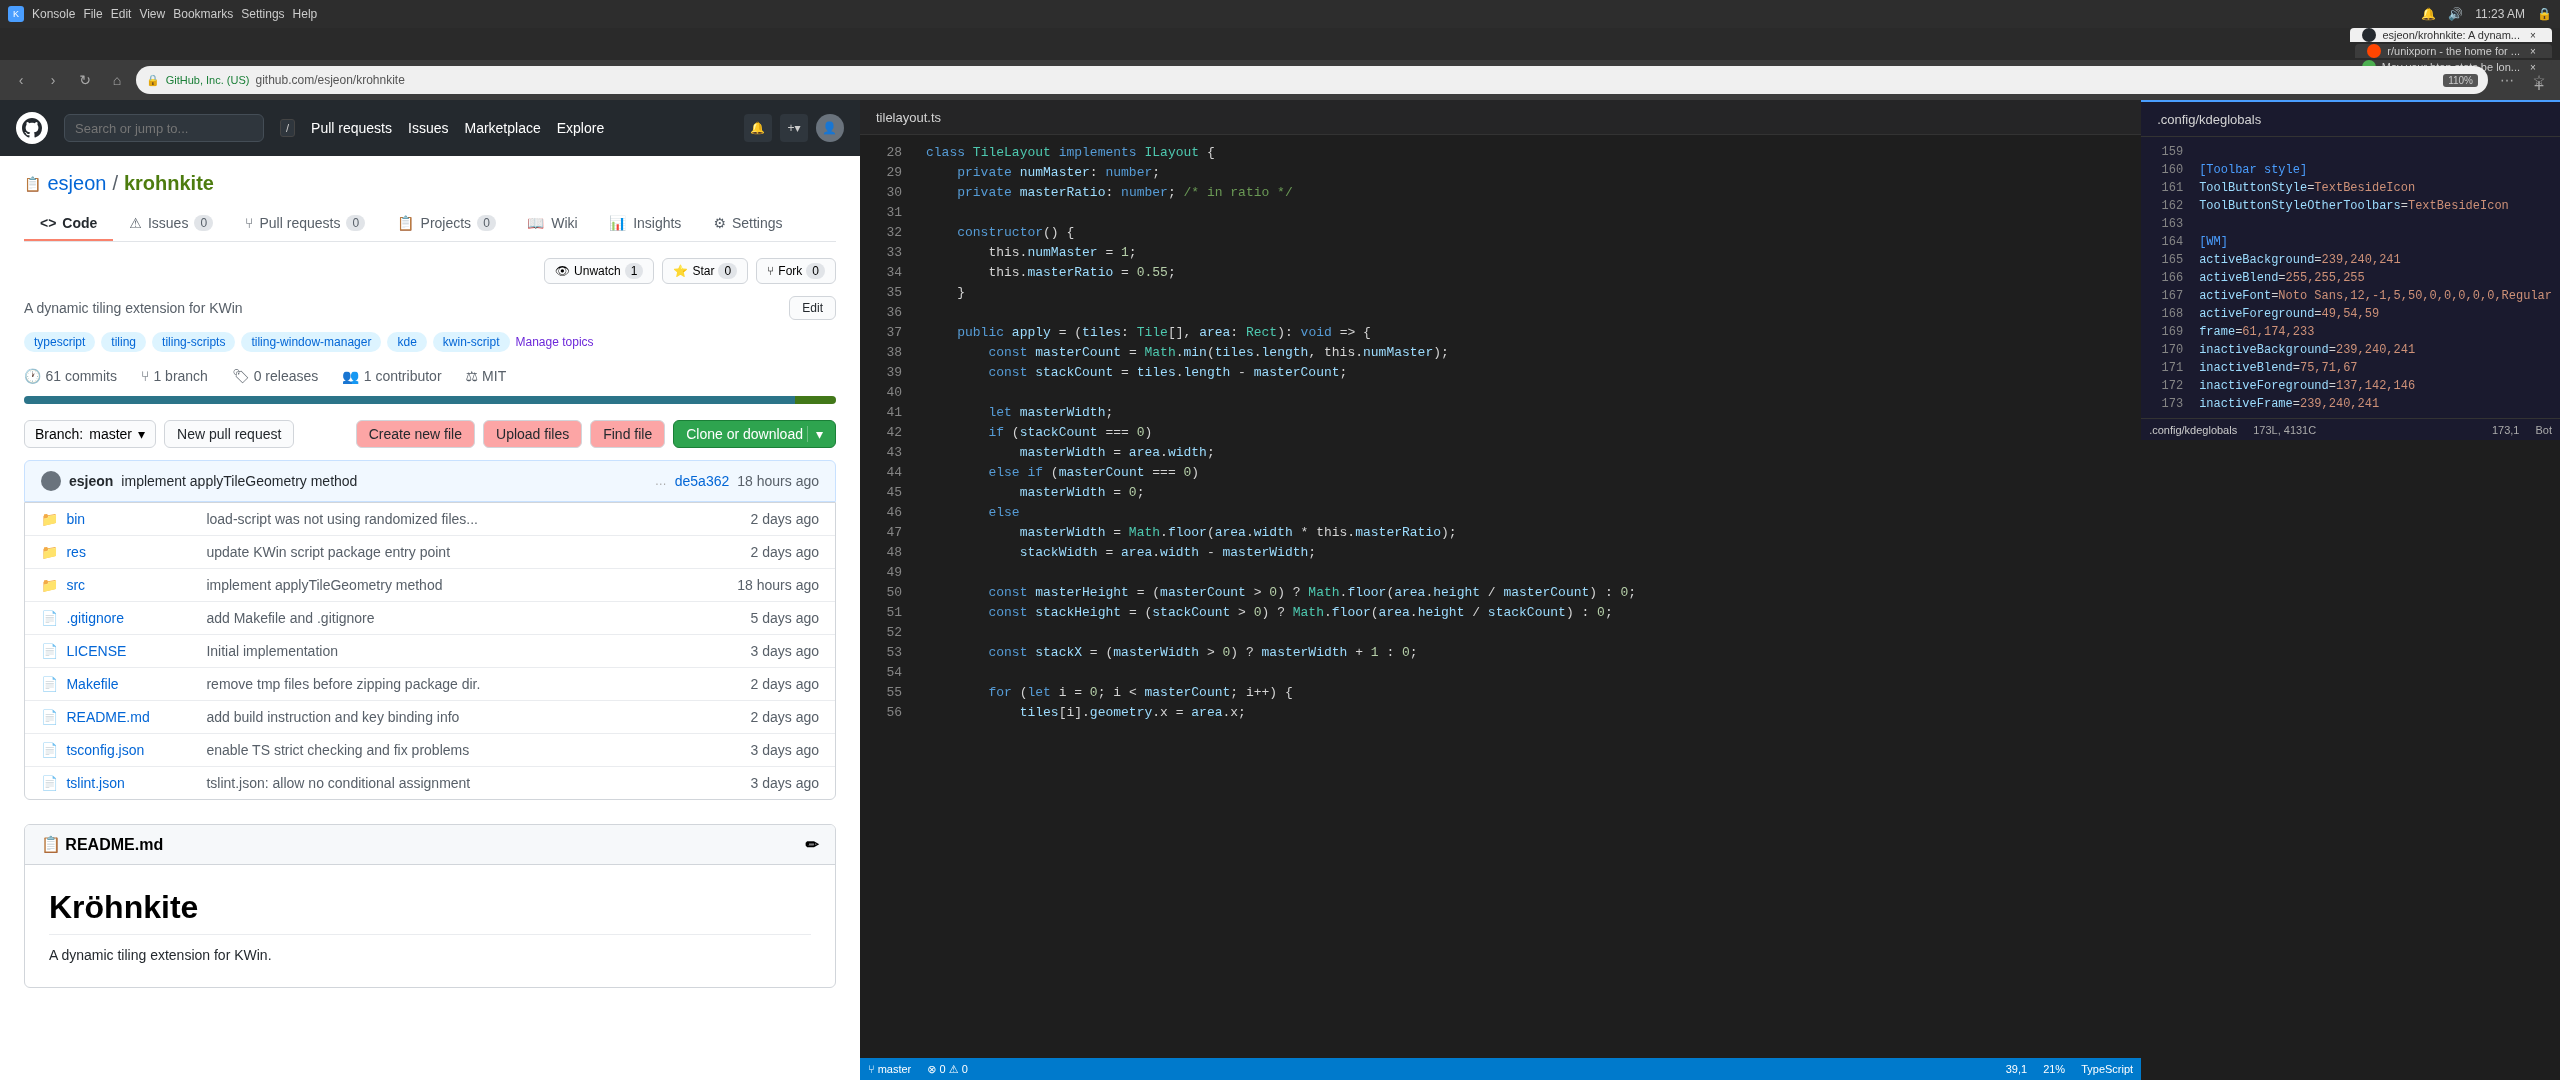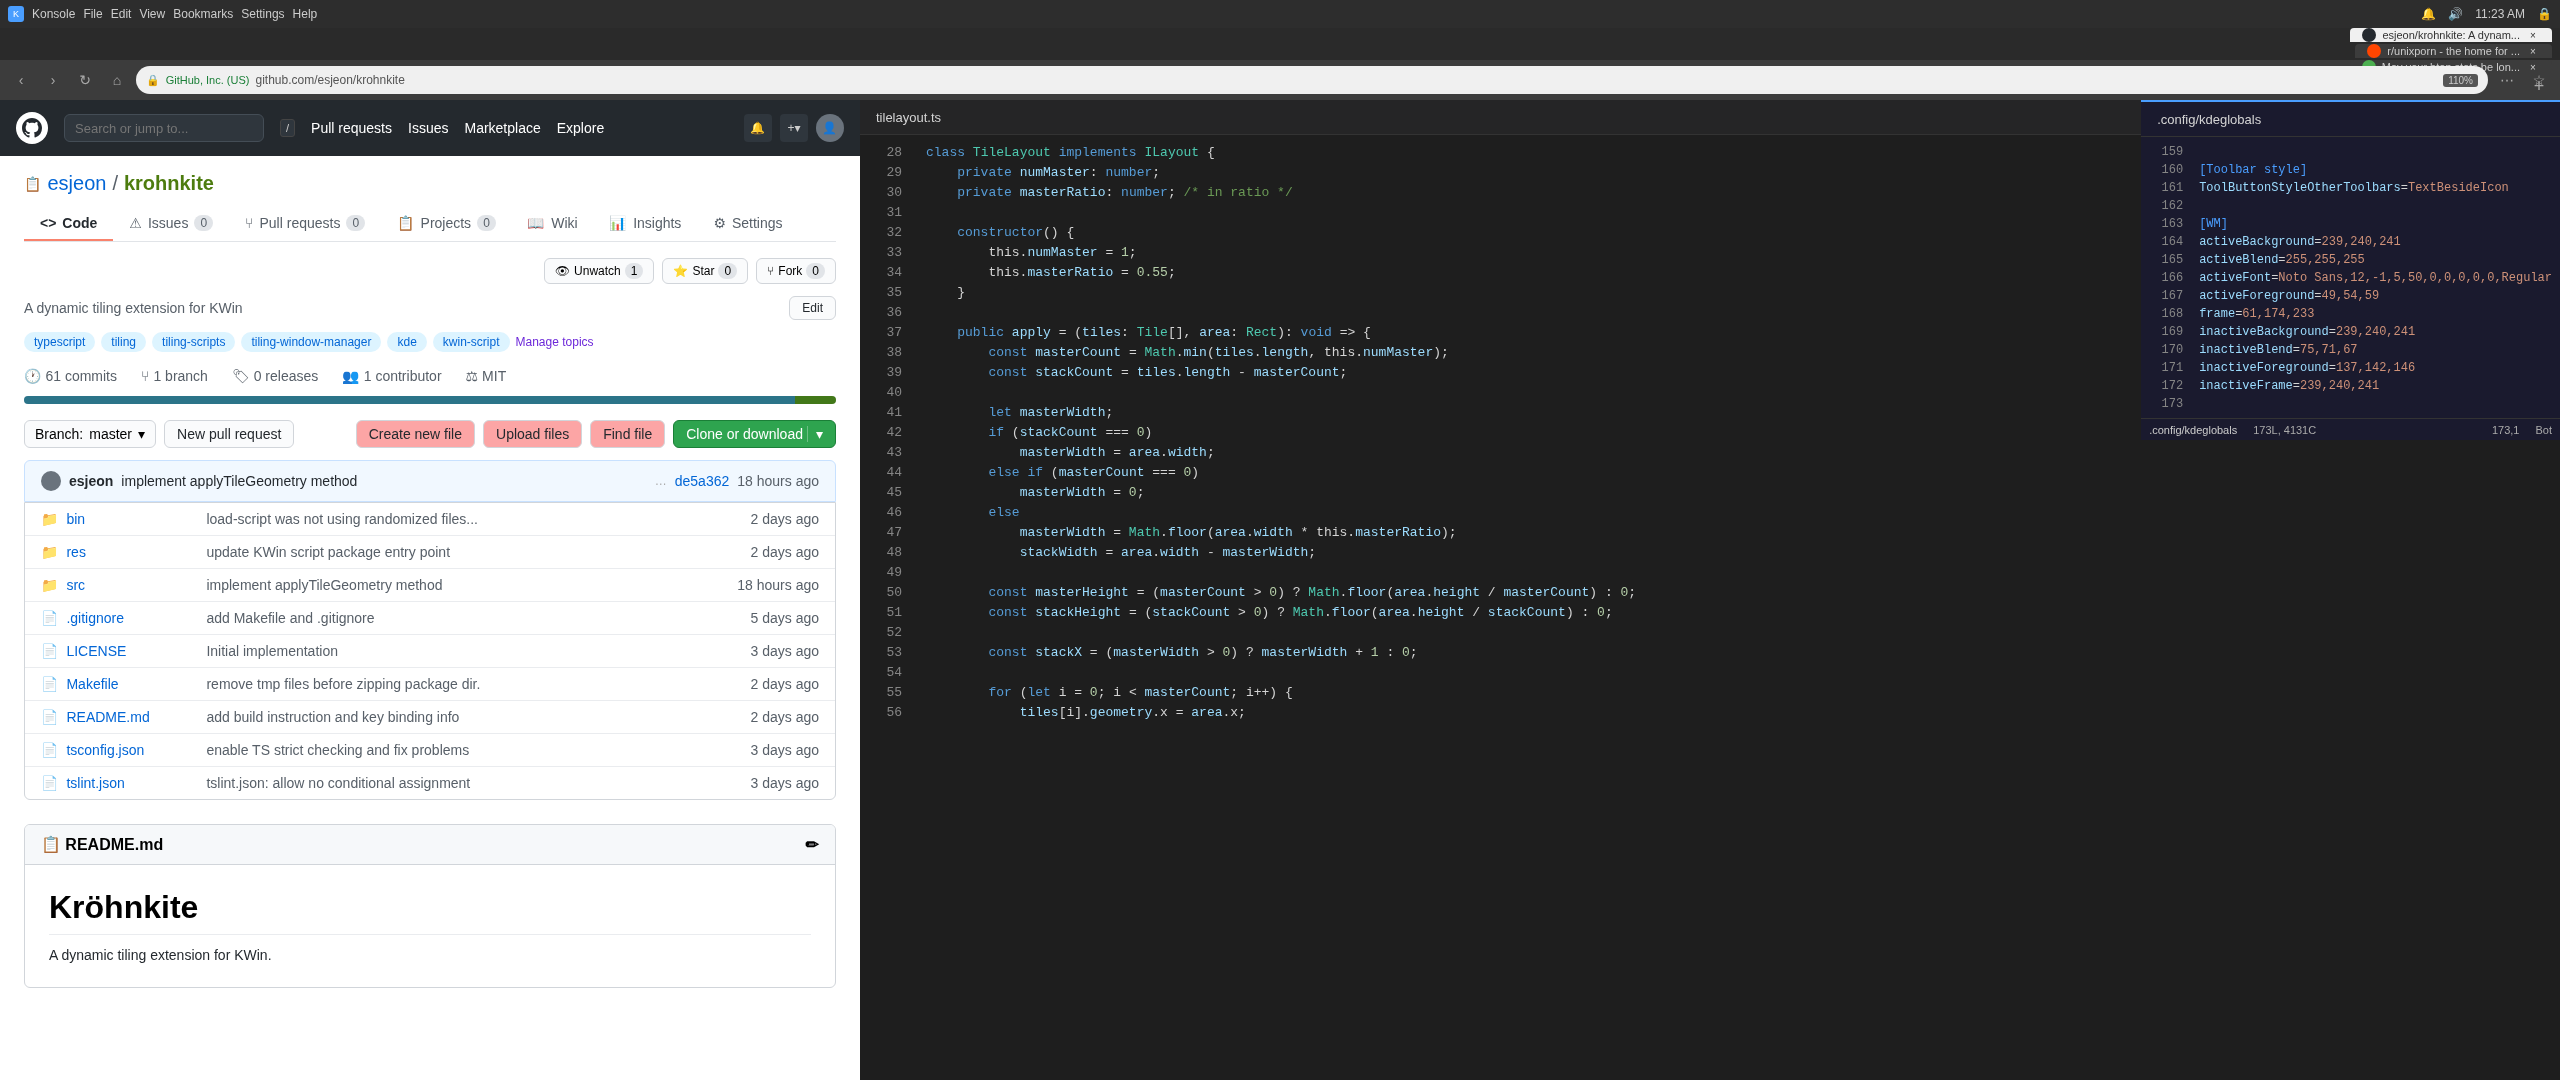--- a/index.html
+++ b/index.html
@@ -452,20 +452,27 @@
               </div>
             <div style="flex:1;padding:8px 16px;font-family:'Courier New',monospace;font-size:13px;line-height:20px;color:#d4d4d4;white-space:pre;overflow:auto;" id="code-content-top"><div><span class="kw">class</span> <span class="cls">TileLayout</span> <span class="kw">implements</span> <span class="cls">ILayout</span> {</div><div>    <span class="kw">private</span> <span class="prop">numMaster</span>: <span class="kw">number</span>;</div><div>    <span class="kw">private</span> <span class="prop">masterRatio</span>: <span class="kw">number</span>; <span class="cmt">/* in ratio */</span></div><div>
 </div><div>    <span class="kw">constructor</span>() {</div><div>        this.<span class="prop">numMaster</span> = <span class="num">1</span>;</div><div>        this.<span class="prop">masterRatio</span> = <span class="num">0.55</span>;</div><div>    }</div><div>
 </div><div>    <span class="kw">public</span> <span class="prop">apply</span> = (<span class="prop">tiles</span>: <span class="cls">Tile</span>[], <span class="prop">area</span>: <span class="cls">Rect</span>): <span class="kw">void</span> <span class="op">=&gt;</span> {</div><div>        <span class="kw">const</span> <span class="prop">masterCount</span> = <span class="cls">Math</span>.<span class="prop">min</span>(<span class="prop">tiles</span>.<span class="prop">length</span>, this.<span class="prop">numMaster</span>);</div><div>        <span class="kw">const</span> <span class="prop">stackCount</span> = <span class="prop">tiles</span>.<span class="prop">length</span> - <span class="prop">masterCount</span>;</div><div>
 </div><div>        <span class="kw">let</span> <span class="prop">masterWidth</span>;</div><div>        <span class="kw">if</span> (<span class="prop">stackCount</span> === <span class="num">0</span>)</div><div>            <span class="prop">masterWidth</span> = <span class="prop">area</span>.<span class="prop">width</span>;</div><div>        <span class="kw">else</span> <span class="kw">if</span> (<span class="prop">masterCount</span> === <span class="num">0</span>)</div><div>            <span class="prop">masterWidth</span> = <span class="num">0</span>;</div><div>        <span class="kw">else</span></div><div>            <span class="prop">masterWidth</span> = <span class="cls">Math</span>.<span class="prop">floor</span>(<span class="prop">area</span>.<span class="prop">width</span> * this.<span class="prop">masterRatio</span>);</div><div>            <span class="prop">stackWidth</span> = <span class="prop">area</span>.<span class="prop">width</span> - <span class="prop">masterWidth</span>;</div><div>
 </div><div>        <span class="kw">const</span> <span class="prop">masterHeight</span> = (<span class="prop">masterCount</span> &gt; <span class="num">0</span>) ? <span class="cls">Math</span>.<span class="prop">floor</span>(<span class="prop">area</span>.<span class="prop">height</span> / <span class="prop">masterCount</span>) : <span class="num">0</span>;</div><div>        <span class="kw">const</span> <span class="prop">stackHeight</span> = (<span class="prop">stackCount</span> &gt; <span class="num">0</span>) ? <span class="cls">Math</span>.<span class="prop">floor</span>(<span class="prop">area</span>.<span class="prop">height</span> / <span class="prop">stackCount</span>) : <span class="num">0</span>;</div><div>
 </div><div>        <span class="kw">const</span> <span class="prop">stackX</span> = (<span class="prop">masterWidth</span> &gt; <span class="num">0</span>) ? <span class="prop">masterWidth</span> + <span class="num">1</span> : <span class="num">0</span>;</div><div>
 </div><div>        <span class="kw">for</span> (<span class="kw">let</span> i = <span class="num">0</span>; i &lt; <span class="prop">masterCount</span>; i++) {</div><div>            <span class="prop">tiles</span>[i].<span class="prop">geometry</span>.x = <span class="prop">area</span>.x;</div></div>
           </div>
         </div>
+        <div class="editor-status-bar">
+          <span>⑂ master</span>
+          <span>⊗ 0  ⚠ 0</span>
+          <span class="status-right">39,1</span>
+          <span>21%</span>
+          <span>TypeScript</span>
+        </div>
       </div>
     </div>
 
     <div class="editor-bottom">
       <div style="height:100%;display:flex;flex-direction:column;">
         <div style="background:#1a1a2e;height:35px;display:flex;align-items:center;padding:0 16px;border-bottom:1px solid #333;flex-shrink:0;">
           <span style="color:#d4d4d4;font-size:13px;">.config/kdeglobals</span>
         </div>
         <div style="flex:1;display:flex;overflow:auto;">
           <div style="background:#1a1a2e;color:#858585;font-family:'Courier New',monospace;font-size:12px;line-height:18px;padding:6px 8px 6px 0;text-align:right;user-select:none;min-width:50px;flex-shrink:0;" id="line-numbers-bottom">
@@ -479,21 +486,21 @@
               <div>166</div>
               <div>167</div>
               <div>168</div>
               <div>169</div>
               <div>170</div>
               <div>171</div>
               <div>172</div>
               <div>173</div>
             </div>
           <div style="flex:1;padding:6px 8px;font-family:'Courier New',monospace;font-size:12px;line-height:18px;color:#d4d4d4;white-space:pre;" id="code-content-bottom"><div>
-</div><div><span style="color:#4a9eff;">[Toolbar style]</span></div><div><span style="color:#9cdcfe;">ToolButtonStyleOtherToolbars</span><span style="color:#d4d4d4;">=</span><span style="color:#ce9178;">TextBesideIcon</span></div><div>
+</div><div><span style="color:#4a9eff;">[Toolbar style]</span></div><div><span style="color:#9cdcfe;">ToolButtonStyle</span><span style="color:#d4d4d4;">=</span><span style="color:#ce9178;">TextBesideIcon</span></div><div><span style="color:#9cdcfe;">ToolButtonStyleOtherToolbars</span><span style="color:#d4d4d4;">=</span><span style="color:#ce9178;">TextBesideIcon</span></div><div>
 </div><div><span style="color:#4a9eff;">[WM]</span></div><div><span style="color:#9cdcfe;">activeBackground</span><span style="color:#d4d4d4;">=</span><span style="color:#ce9178;">239,240,241</span></div><div><span style="color:#9cdcfe;">activeBlend</span><span style="color:#d4d4d4;">=</span><span style="color:#ce9178;">255,255,255</span></div><div><span style="color:#9cdcfe;">activeFont</span><span style="color:#d4d4d4;">=</span><span style="color:#ce9178;">Noto Sans,12,-1,5,50,0,0,0,0,0,Regular</span></div><div><span style="color:#9cdcfe;">activeForeground</span><span style="color:#d4d4d4;">=</span><span style="color:#ce9178;">49,54,59</span></div><div><span style="color:#9cdcfe;">frame</span><span style="color:#d4d4d4;">=</span><span style="color:#ce9178;">61,174,233</span></div><div><span style="color:#9cdcfe;">inactiveBackground</span><span style="color:#d4d4d4;">=</span><span style="color:#ce9178;">239,240,241</span></div><div><span style="color:#9cdcfe;">inactiveBlend</span><span style="color:#d4d4d4;">=</span><span style="color:#ce9178;">75,71,67</span></div><div><span style="color:#9cdcfe;">inactiveForeground</span><span style="color:#d4d4d4;">=</span><span style="color:#ce9178;">137,142,146</span></div><div><span style="color:#9cdcfe;">inactiveFrame</span><span style="color:#d4d4d4;">=</span><span style="color:#ce9178;">239,240,241</span></div></div>
         </div>
         <div style="height:22px;background:#1a1a2e;border-top:1px solid #333;display:flex;align-items:center;padding:0 8px;font-size:11px;color:#aaa;gap:16px;flex-shrink:0;">
           <span style="color:#ccc;">.config/kdeglobals</span>
           <span>173L, 4131C</span>
           <span style="margin-left:auto;">173,1</span>
           <span>Bot</span>
         </div>
       </div>
     </div>

